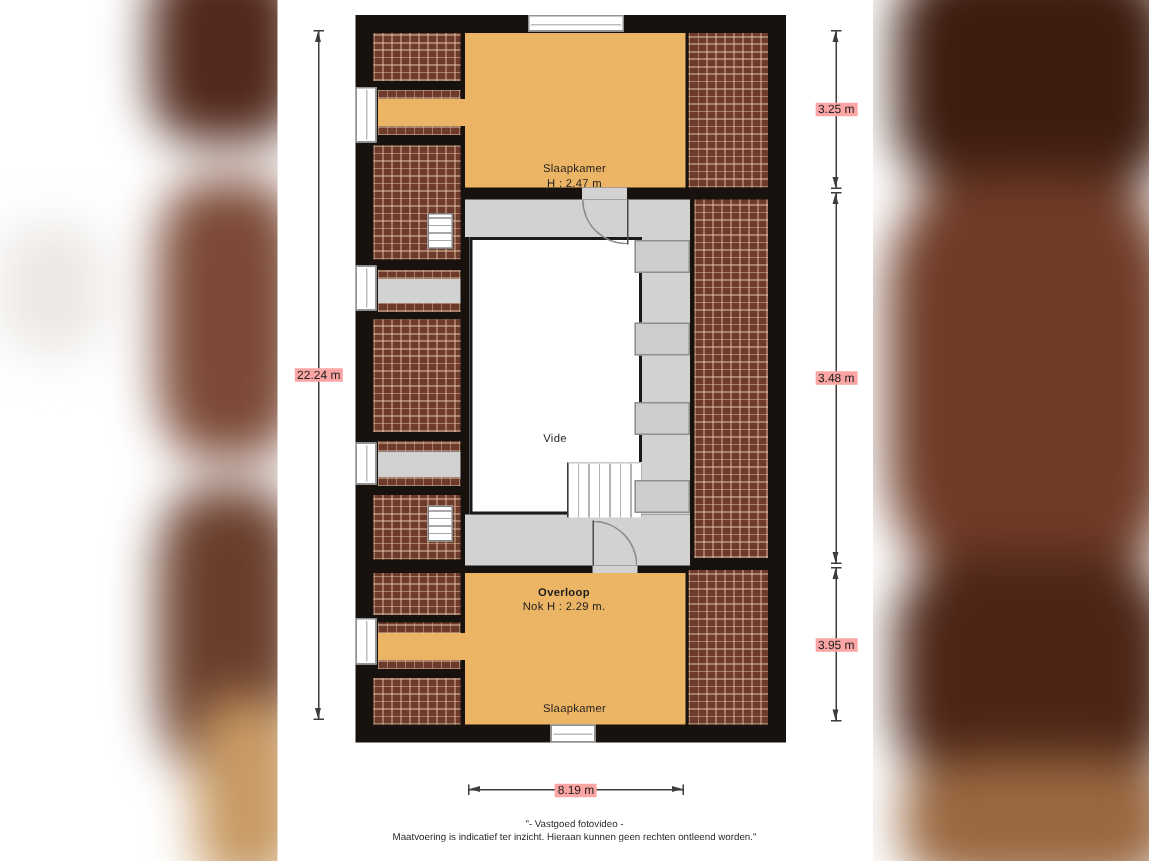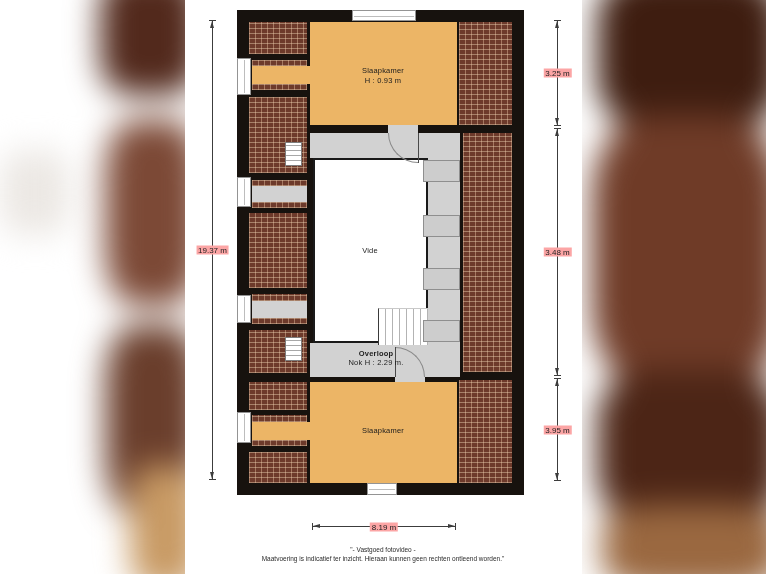--- a/index.html
+++ b/index.html
@@ -25,21 +25,21 @@
   .stairs{background:#fff;border-left:1px solid #3a3a3a;border-top:1px solid #c9c9c9;
     background-image:repeating-linear-gradient(90deg, transparent 0 6px, #b3b3b3 6px 7px);}
   .gbox{background:#cdcdcd;border:1px solid #8f8f8f;}
   .win{background:#fff;border:1px solid #949494;}
   .winline-h{position:absolute;left:1px;right:1px;top:50%;height:1px;background:#bdbdbd;}
   .winline-v{position:absolute;top:1px;bottom:1px;left:50%;width:1px;background:#bdbdbd;}
   .velux{background:#fff;border:1px solid #7d7d7d;
     background-image:repeating-linear-gradient(0deg, transparent 0 4px, #a8a8a8 4px 5px);}
   .arc{border:0 solid #8a8a8a;background:transparent;}
   .leaf{background:#4a4a4a;}
-  .rlabel{position:absolute;transform:translate(-50%,-50%);white-space:nowrap;letter-spacing:.2px;}
+  .rlabel{position:absolute;transform:translate(-50%,-50%);white-space:nowrap;letter-spacing:.2px;margin-top:42px;}
 
   
   .dim{position:absolute;}
   .vdim{width:1px;}
   .vdim .dl{position:absolute;left:0;top:0;bottom:0;width:1px;background:#3c3c3c;}
   .vdim .ah{position:absolute;left:-2px;width:0;height:0;border-left:2.5px solid transparent;border-right:2.5px solid transparent;}
   .vdim .au{top:1px;border-bottom:7px solid #3c3c3c;}
   .vdim .ad{bottom:1px;border-top:7px solid #3c3c3c;}
   .vdim .tk{position:absolute;left:-3px;width:7px;height:1px;background:#3c3c3c;}
   .hdim{height:1px;}
@@ -144,34 +144,34 @@
     <div class="win" style="left:130px;top:473px;width:30px;height:12px;">
         <span class="winline-h"></span>
       </div>
 
     <div class="arc" style="left:151px;top:123px;width:30px;height:30px;border-left-width:1px;border-bottom-width:1px;border-radius:0 0 0 100%;"></div>
     <div class="leaf" style="left:181px;top:123px;width:1px;height:30px;"></div>
     <div class="arc" style="left:158px;top:337px;width:30px;height:30px;border-top-width:1px;border-right-width:1px;border-radius:0 100% 0 0;"></div>
     <div class="leaf" style="left:158px;top:337px;width:1px;height:30px;"></div>
 
     <span class="rlabel" style="left:146px;top:60px;">Slaapkamer</span>
-    <span class="rlabel" style="left:146px;top:70px;">H : 0.93 m</span>
+    <span class="rlabel" style="left:146px;top:70px;">H : 2.47 m</span>
     <span class="rlabel" style="left:133px;top:240px;">Vide</span>
     <span class="rlabel" style="left:139px;top:343px;font-weight:bold;">Overloop</span>
     <span class="rlabel" style="left:139px;top:352px;">Nok H : 2.29 m.</span>
     <span class="rlabel" style="left:146px;top:420px;">Slaapkamer</span>
   </div>
 
   <div class="dim vdim" style="left:212px;top:20px;height:460px;">
     <i class="dl"></i>
     <i class="ah au"></i>
       <i class="ah ad"></i>
     <i class="tk tt"></i>
       <i class="tk tb"></i>
-    <span class="dlab">19.37 m</span>
+    <span class="dlab">22.24 m</span>
   </div>
 
   <div class="dim vdim" style="left:557px;top:20px;height:106px;">
     <i class="dl"></i>
     <i class="ah au"></i>
       <i class="ah ad"></i>
     <i class="tk tt"></i>
       <i class="tk tb"></i>
     <span class="dlab">3.25 m</span>
   </div>

